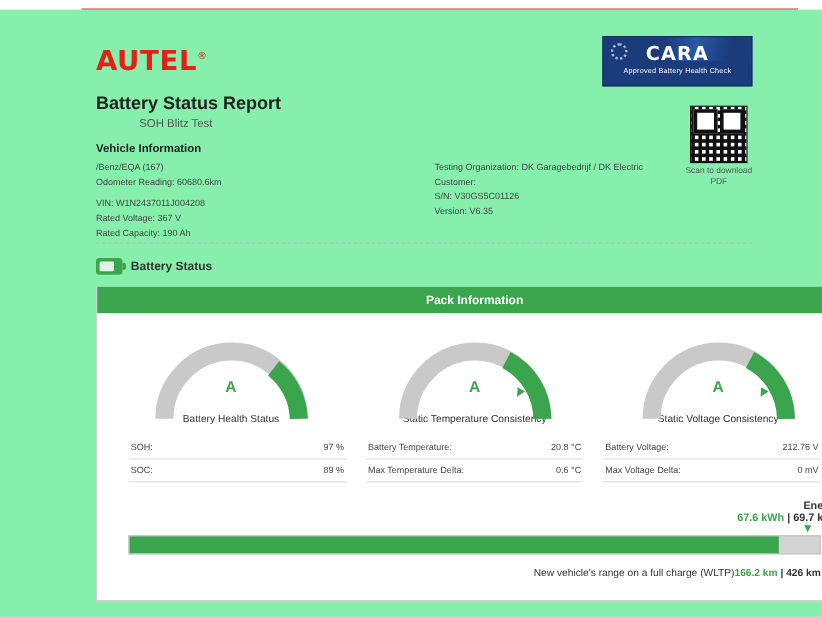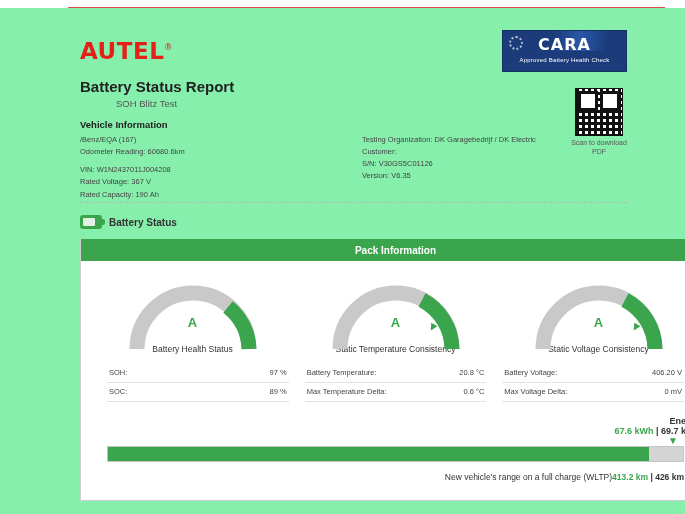--- a/index.html
+++ b/index.html
@@ -328,21 +328,21 @@
         </div>
         <div class="metric-row">
           <span class="lbl">Max Temperature Delta:</span>
           <span class="val">0.6 °C</span>
         </div>
       </div>
 
       <div class="metric-col">
         <div class="metric-row">
           <span class="lbl">Battery Voltage:</span>
-          <span class="val">406.20 V</span>
+          <span class="val">212.76 V</span>
         </div>
         <div class="metric-row">
           <span class="lbl">Max Voltage Delta:</span>
           <span class="val">0 mV</span>
         </div>
       </div>
     </div>
 
     <div class="energy-head">
       <span class="energy-label">Energy</span>
@@ -353,20 +353,20 @@
       </span>
     </div>
     <div class="bar-marker">▼</div>
     <div class="bar-track">
       <div class="bar-fill" id="energy-fill" style="width: 94%;"></div>
     </div>
 
     <div class="range-row">
       <span class="range-label">New vehicle's range on a full charge (WLTP)</span>
       <span class="range-values">
-        <span class="cur">413.2 km</span>
+        <span class="cur">166.2 km</span>
         <span>|</span>
         <span>426 km</span>
       </span>
     </div>
 
   </div>
 </div>
 
 </body></html>

